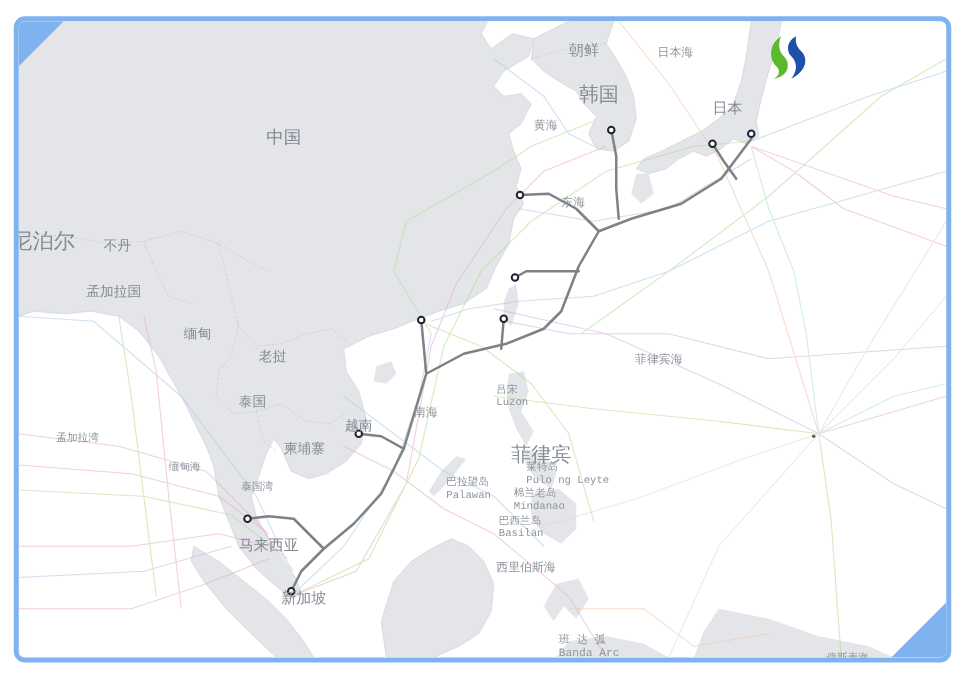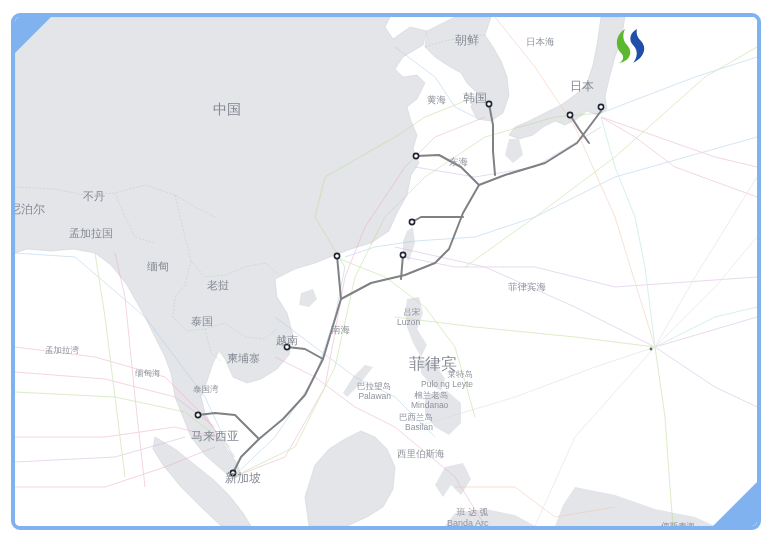--- a/index.html
+++ b/index.html
@@ -10,21 +10,21 @@
   .corner-br{position:absolute;right:0;bottom:0;width:0;height:0;border-bottom:44px solid #7fb2ef;border-left:44px solid transparent;z-index:5;}
   .logo{position:absolute;left:596px;top:8px;width:148px;height:40px;z-index:6;display:flex;align-items:center;}
   .logo-mark{width:40px;height:40px;position:relative;}
   .logo-text{margin-left:4px;display:flex;flex-direction:column;}
   .logo-cn{font-family:"DejaVu Sans",sans-serif;font-size:15px;font-weight:bold;color:#1f4fa8;letter-spacing:1px;line-height:18px;}
   .logo-en{font-family:"Liberation Sans",sans-serif;font-size:9.5px;color:#1f4fa8;line-height:11px;}
   .lbl{position:absolute;color:#8a8f99;white-space:nowrap;font-family:"DejaVu Sans",sans-serif;z-index:4;}
   .lbl.country{font-size:13px;color:#858a94;}
   .lbl.sea{font-size:9.5px;color:#8e939c;}
   .lbl.big{font-size:14px;color:#80858f;text-align:right;}
-  .lbl .en{display:block;font-family:Liberation Sans, sans-serif;text-align:right;}
+  .lbl .en{display:block;font-family:Liberation Mono, monospace;text-align:left;}
 </style>
 </head>
 <body>
 
 <div class="frame">
   <div class="corner-tl"></div>
   <div class="corner-br"></div>
 
   <svg class="map" viewBox="0 0 742 509" xmlns="http://www.w3.org/2000/svg">
     <rect x="0" y="0" width="742" height="509" fill="#ffffff"></rect>
@@ -133,25 +133,25 @@
       <circle cx="474" cy="87" r="2.6"></circle>
       <circle cx="555" cy="98" r="2.6"></circle>
       <circle cx="586" cy="90" r="2.6"></circle>
     </g>
     <circle cx="636" cy="332" r="1.4" fill="#4a6a5a"></circle>
   </svg>
 
   <span class="lbl big" style="left:198px;top:84px;">中国</span>
   <span class="lbl country" style="left:440px;top:15px;font-size:12px;font-family:Liberation Mono, monospace;">朝鲜</span>
   <span class="lbl sea" style="left:511px;top:19px;">日本海</span>
-  <span class="lbl country" style="left:448px;top:73px;font-size:12px;">韩国</span>
+  <span class="lbl country" style="left:448px;top:49px;font-size:16px;">韩国</span>
   <span class="lbl country" style="left:555px;top:61px;font-size:12px;">日本</span>
   <span class="lbl sea" style="left:412px;top:77px;">黄海</span>
   <span class="lbl sea" style="left:434px;top:139px;">东海</span>
-  <span class="lbl country" style="left:-6px;top:164px;font-size:12px;margin-top:20px;">尼泊尔</span>
+  <span class="lbl country" style="left:-6px;top:164px;font-size:17px;">尼泊尔</span>
   <span class="lbl country" style="left:68px;top:172px;font-size:11px;">不丹</span>
   <span class="lbl country" style="left:54px;top:209px;font-size:11px;">孟加拉国</span>
   <span class="lbl country" style="left:132px;top:242px;font-size:11px;">缅甸</span>
   <span class="lbl country" style="left:192px;top:261px;font-size:11px;">老挝</span>
   <span class="lbl country" style="left:176px;top:297px;font-size:11px;">泰国</span>
   <span class="lbl country" style="left:250px;top:316px;font-size:11px;margin-left:11px;">越南</span>
   <span class="lbl country" style="left:212px;top:334px;font-size:11px;">柬埔寨</span>
   <span class="lbl sea" style="left:316px;top:307px;">南海</span>
   <span class="lbl sea" style="left:30px;top:328px;font-size:8.5px;">孟加拉湾</span>
   <span class="lbl sea" style="left:120px;top:351px;font-size:8.5px;">缅甸海</span>

